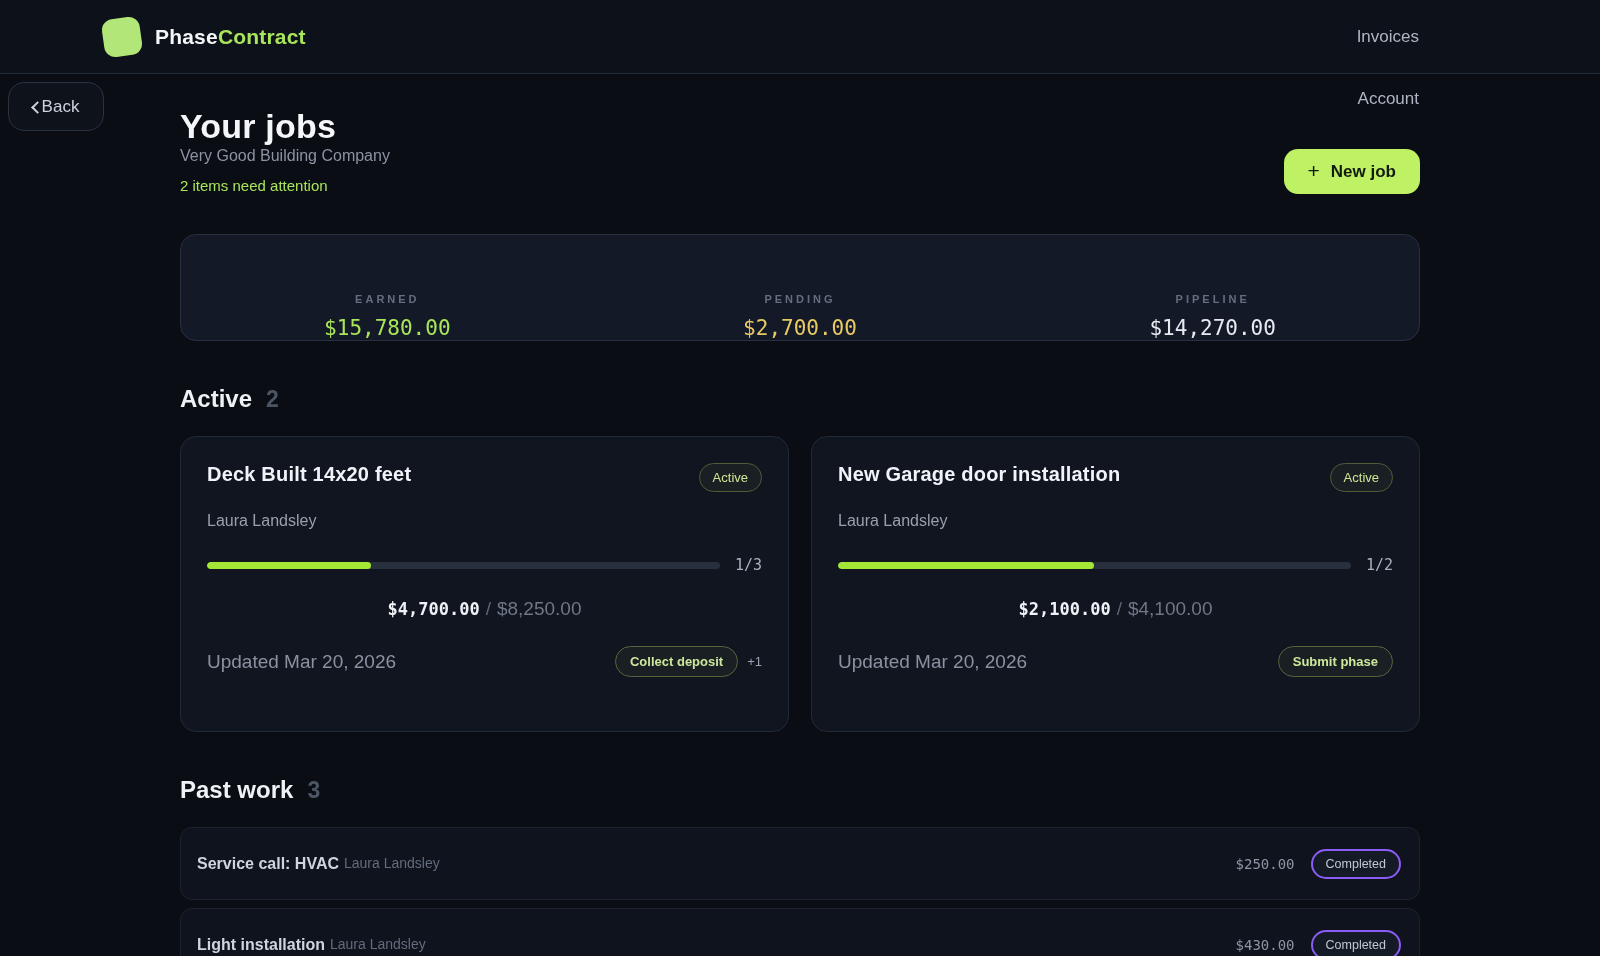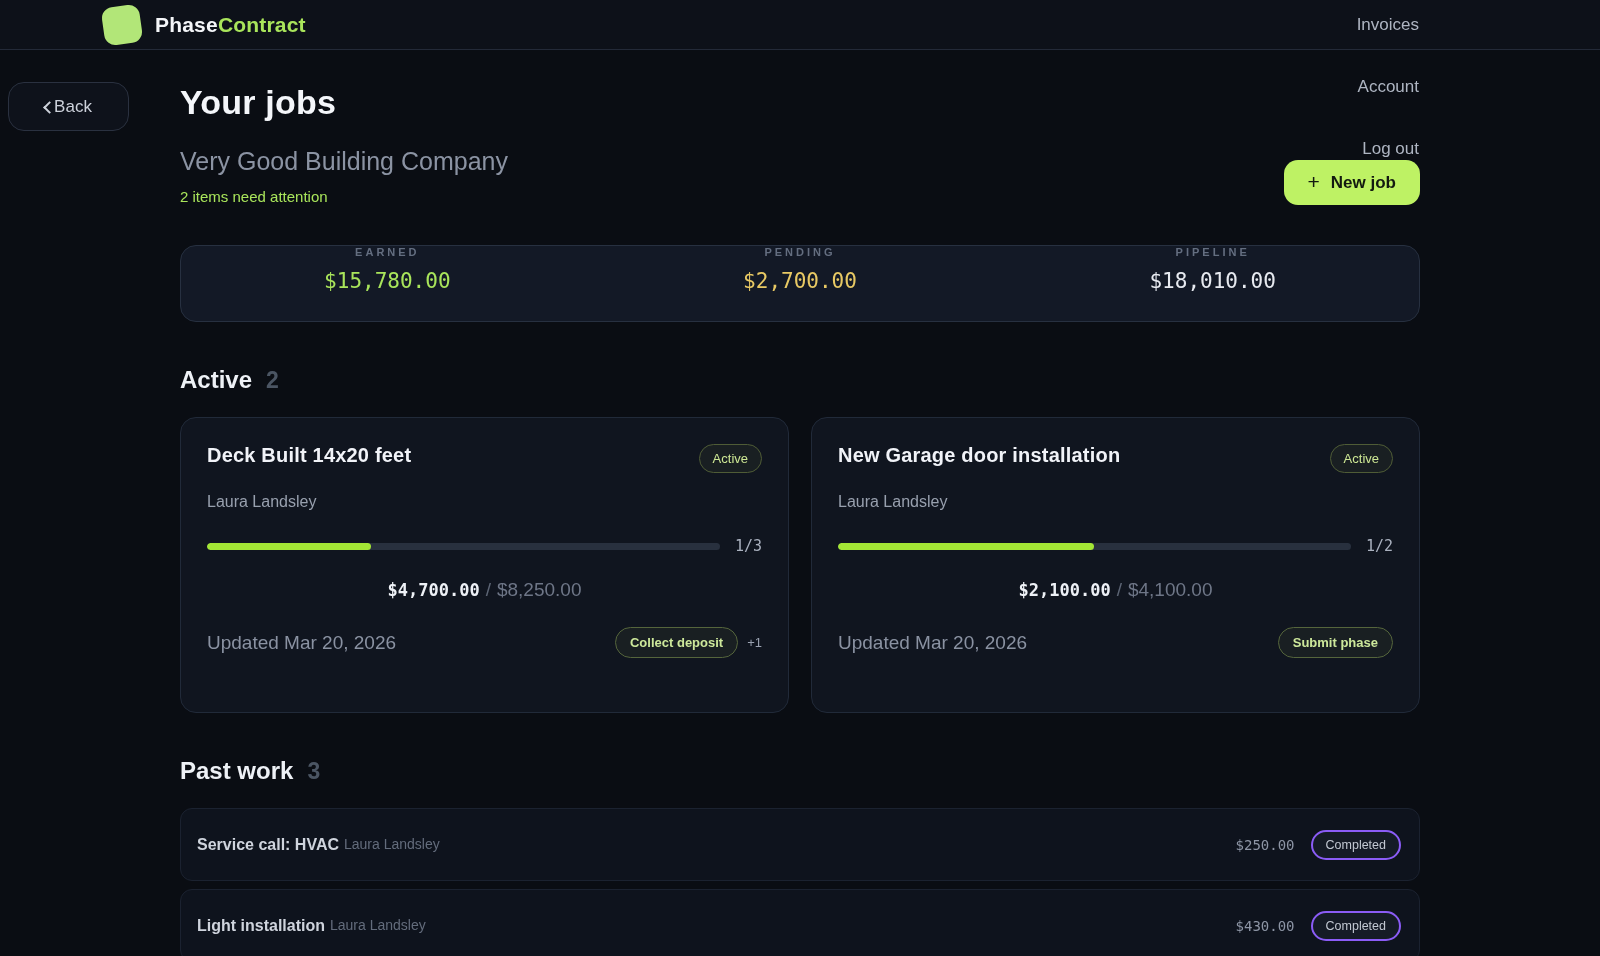--- a/index.html
+++ b/index.html
@@ -7,21 +7,21 @@
   body {
     background: #0a0d13;
     font-family: "Liberation Sans", sans-serif;
     color: #e7eaf0;
     position: relative;
   }
   .mono { font-family: "DejaVu Sans Mono", monospace; }
 
   
   .topbar {
-    height: 50px;
+    height: 74px;
     background: #0d1119;
     border-bottom: 1px solid #232a38;
     display: flex;
     align-items: center;
     justify-content: space-between;
     padding: 0 104px 0 103px;
   }
   .brand { display: flex; align-items: center; gap: 14px; }
   .logo-mark {
     width: 38px; height: 38px;
@@ -45,21 +45,21 @@
   .nav-item.active {
     color: #f2f4f8;
     background: #151b28;
     border-color: #2a3242;
   }
 
   
   .back-btn {
     position: absolute;
     left: 8px; top: 82px;
-    width: 121px; height: 49px;
+    width: 96px; height: 49px;
     border: 1px solid #2a3140;
     border-radius: 16px;
     background: #0e121b;
     color: #cdd2db;
     font-size: 17px;
     display: flex; align-items: center; justify-content: center; gap: 0;
     cursor: pointer;
   }
   .chevron-left {
     width: 9px; height: 9px;
@@ -67,21 +67,21 @@
     border-bottom: 2px solid #cdd2db;
     transform: rotate(45deg);
     margin-top: 1px;
   }
 
   
   .container { width: 1240px; margin: 0 auto; padding-top: 33px; }
 
   .hero { display: flex; justify-content: space-between; align-items: flex-end; }
   .page-title { font-size: 34px; font-weight: 800; color: #f4f6fa; letter-spacing: .2px; }
-  .page-subtitle { margin-top: 25px; font-size: 25px; color: #8b93a3; }
+  .page-subtitle { margin-top: 1px; font-size: 16px; color: #8b93a3; }
   .page-attention { margin-top: 12px; font-size: 15px; color: #a9e55b; }
   .new-job-btn {
     background: #bef264;
     color: #131a10;
     border: none;
     border-radius: 14px;
     height: 45px;
     padding: 0 24px;
     font-size: 17px;
     font-weight: 700;
@@ -90,23 +90,23 @@
     font-family: "Liberation Sans", sans-serif;
   }
   .new-job-btn .plus { font-size: 21px; font-weight: 400; margin-top: -2px; }
 
   
   .stats-card {
     margin-top: 40px;
     background: #131926;
     border: 1px solid #273040;
     border-radius: 16px;
-    height: 77px;
+    height: 107px;
     display: flex;
-    align-items: flex-start;
+    align-items: flex-end;
   }
   .stat { flex: 1; text-align: center; }
   .stat-label {
     font-size: 11px;
     letter-spacing: 3px;
     color: #646e80;
     font-weight: 600;
   }
   .stat-value { margin-top: 11px; font-size: 21px; }
 
@@ -239,21 +239,21 @@
     <div class="stat">
       <div class="stat-label">EARNED</div>
       <div class="stat-value mono" style="color: rgb(169, 229, 91);">$15,780.00</div>
     </div>
     <div class="stat">
       <div class="stat-label">PENDING</div>
       <div class="stat-value mono" style="color: rgb(232, 201, 100);">$2,700.00</div>
     </div>
     <div class="stat">
       <div class="stat-label">PIPELINE</div>
-      <div class="stat-value mono" style="color: rgb(231, 234, 240);">$18,010.00</div>
+      <div class="stat-value mono" style="color: rgb(231, 234, 240);">$14,270.00</div>
     </div>
   </section>
 
   <div class="section-head">
     <span class="section-title">Active</span>
     <span class="section-count">2</span>
   </div>
 
   <div class="cards">
 

